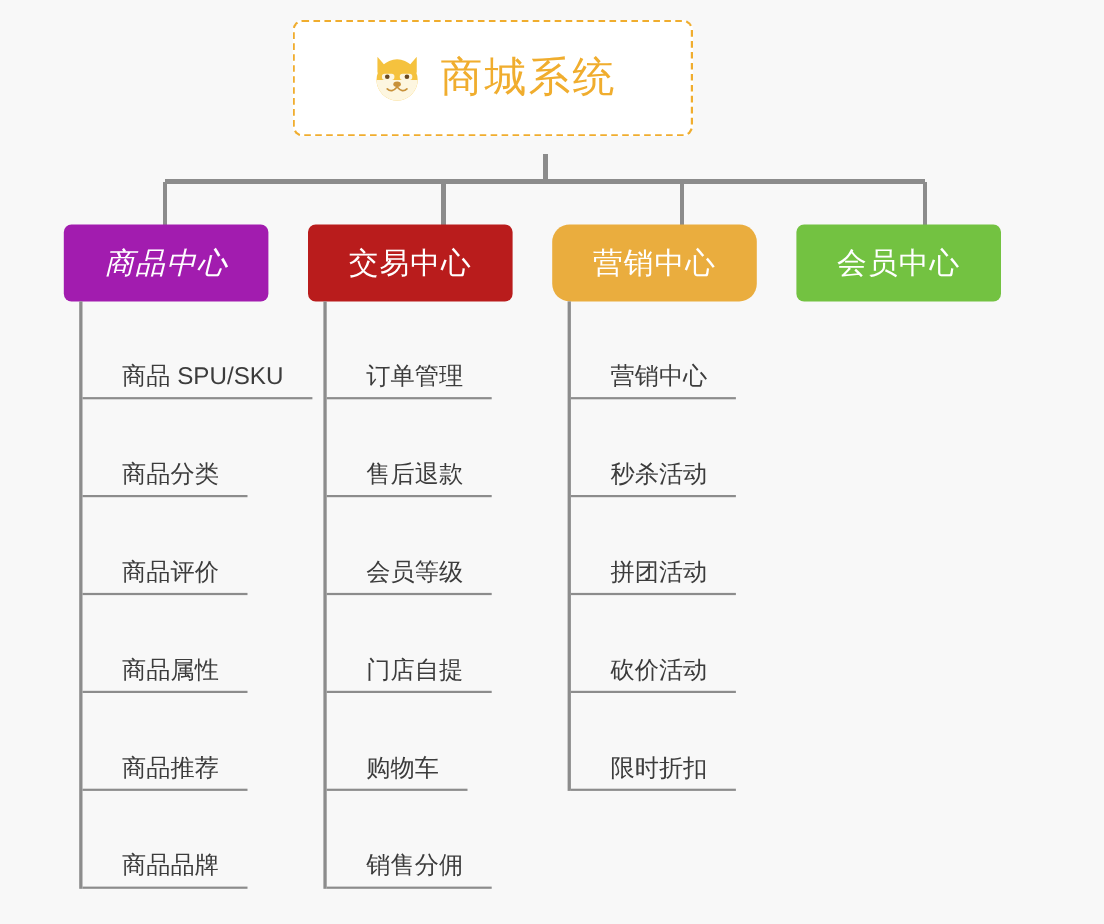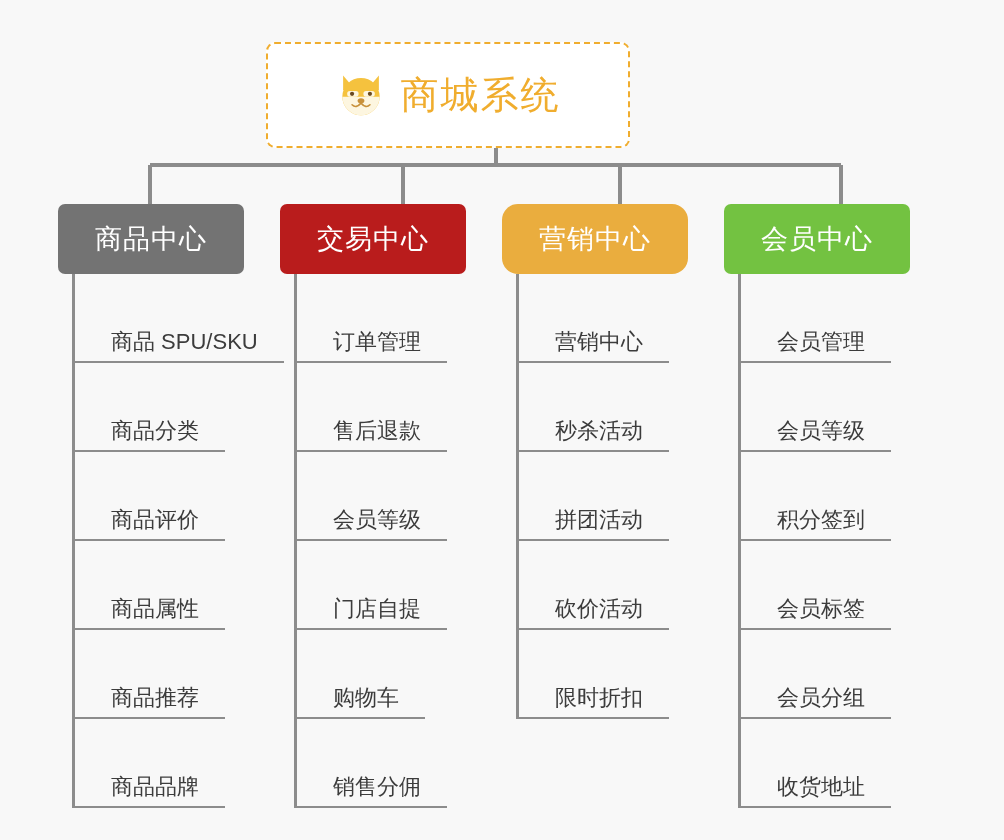--- a/index.html
+++ b/index.html
@@ -12,21 +12,21 @@
     height: 840px;
     font-family: "Liberation Sans", "DejaVu Sans", sans-serif;
     overflow: hidden;
     position: relative;
   }
 
   
   #root-node-wrap {
     position: absolute;
     left: 0;
-    top: 42px;
+    top: 18px;
     width: 895px;
     display: flex;
     justify-content: center;
   }
   #root-node {
     width: 364px;
     height: 106px;
     box-sizing: border-box;
     background: #ffffff;
     border: 2px dashed #f0ad2e;
@@ -140,21 +140,21 @@
       <ellipse cx="32" cy="39" rx="4.2" ry="3.1" fill="#c8913a"></ellipse>
       <path d="M32 42 q-6 7 -11 2" stroke="#c8913a" stroke-width="2" fill="none" stroke-linecap="round"></path>
       <path d="M32 42 q6 7 11 2" stroke="#c8913a" stroke-width="2" fill="none" stroke-linecap="round"></path>
     </svg>
     <span id="root-title">商城系统</span>
   </div>
 </div>
 
 <div id="columns">
     <div class="column">
-      <div class="col-header" style="background: #737373;">商品中心</div>
+      <div class="col-header" style="background: #a21caf; font-style: italic;">商品中心</div>
       <div class="col-items">
         <div class="leaf">商品 SPU/SKU</div>
         <div class="leaf">商品分类</div>
         <div class="leaf">商品评价</div>
         <div class="leaf">商品属性</div>
         <div class="leaf">商品推荐</div>
         <div class="leaf">商品品牌</div>
       </div>
     </div>
     <div class="column">
@@ -173,22 +173,14 @@
       <div class="col-items">
         <div class="leaf">营销中心</div>
         <div class="leaf">秒杀活动</div>
         <div class="leaf">拼团活动</div>
         <div class="leaf">砍价活动</div>
         <div class="leaf">限时折扣</div>
       </div>
     </div>
     <div class="column">
       <div class="col-header" style="background: rgb(115, 194, 65);">会员中心</div>
-      <div class="col-items">
-        <div class="leaf">会员管理</div>
-        <div class="leaf">会员等级</div>
-        <div class="leaf">积分签到</div>
-        <div class="leaf">会员标签</div>
-        <div class="leaf">会员分组</div>
-        <div class="leaf">收货地址</div>
-      </div>
     </div>
   </div>
 
 </body></html>

